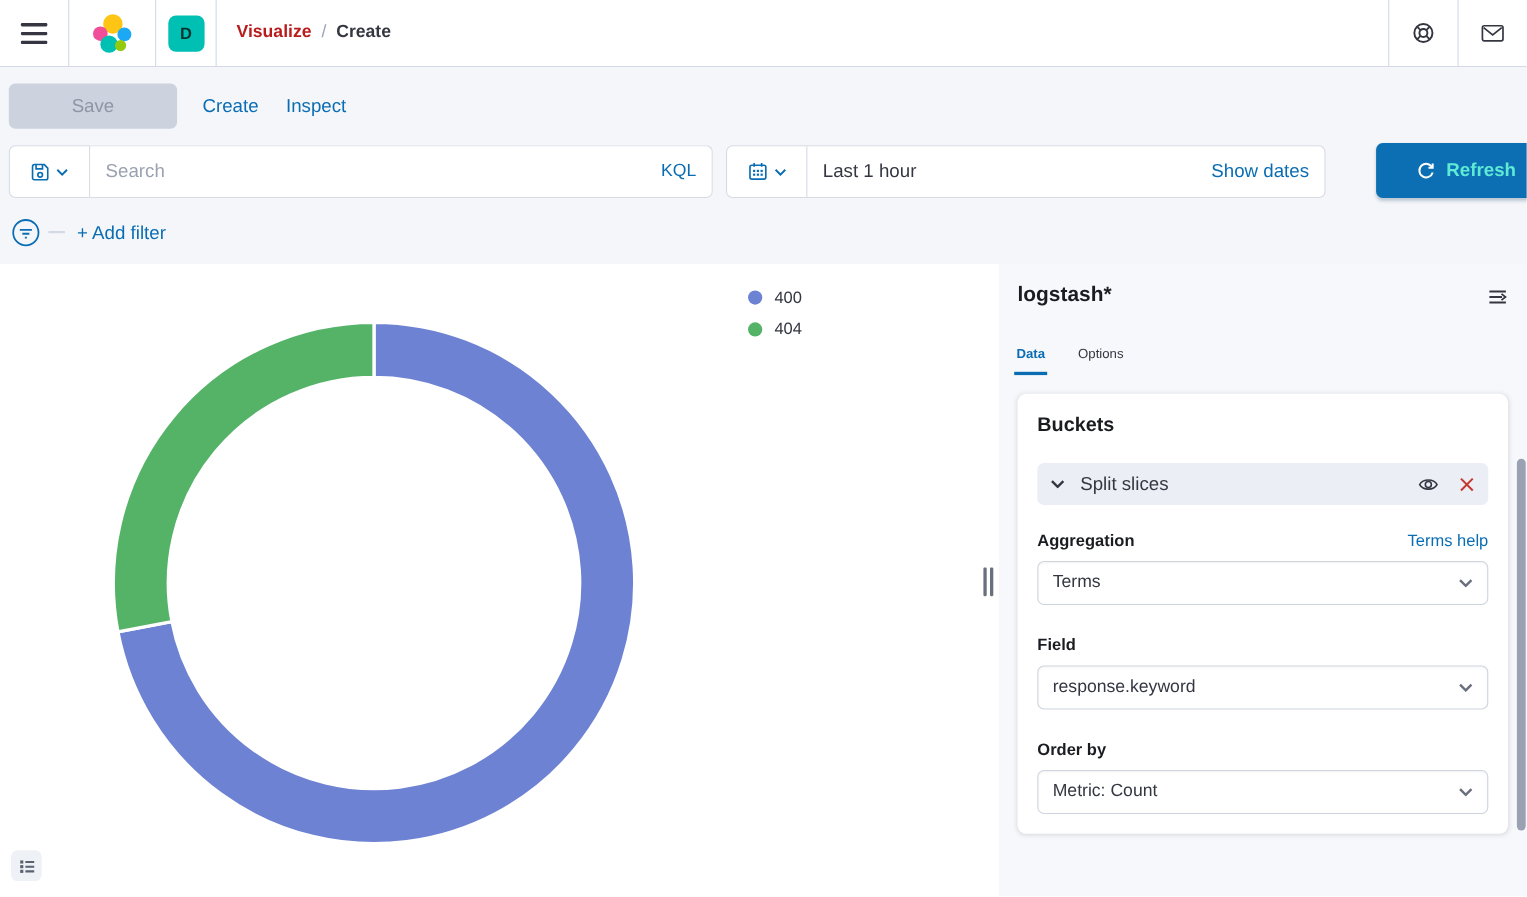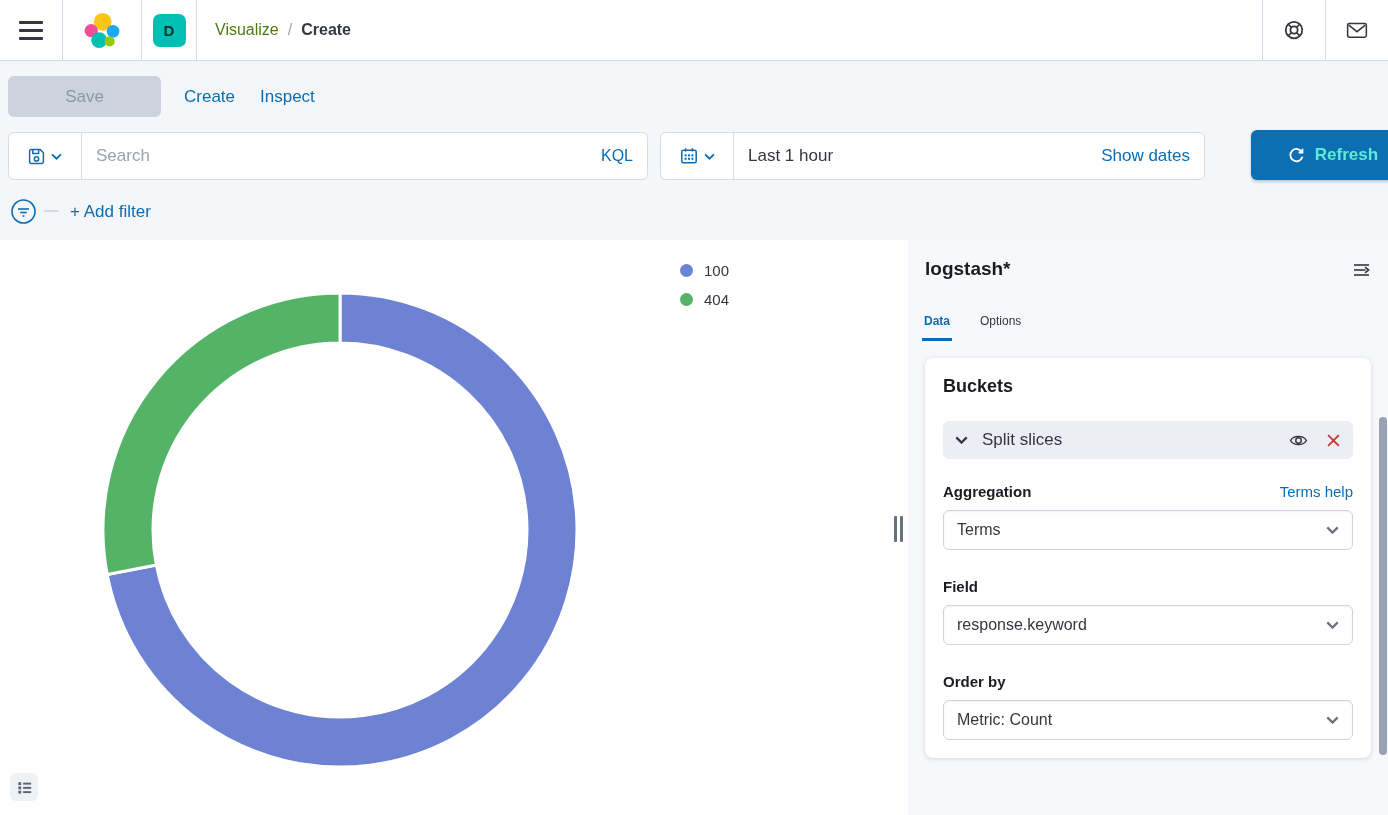--- a/index.html
+++ b/index.html
@@ -12,21 +12,21 @@
          border-bottom:1px solid #d3dae6; display:flex; align-items:stretch; }
   .hdr-sec { display:flex; align-items:center; justify-content:center; }
   .hdr-div { width:1px; background:#d3dae6; height:100%; }
   .menu-btn { width:62px; cursor:pointer; flex-direction:column; gap:5px; }
   .menu-btn span { display:block; width:24px; height:3px; background:#343741; border-radius:1px; }
   .logo-sec { width:78px; }
   .space-sec { width:54px; }
   .space-badge { width:33px; height:33px; border-radius:7px; background:#00bfb3; color:#00352f;
                  font-weight:bold; font-size:15px; display:flex; align-items:center; justify-content:center; cursor:pointer; }
   .crumbs { display:flex; align-items:center; padding-left:18px; font-size:16px; gap:9px; }
-  .crumb-link { color:#4d7c0f; cursor:pointer; }
+  .crumb-link { color:#b91c1c; cursor:pointer;font-weight:bold; }
   .crumb-sep { color:#9aa4b5; }
   .crumb-cur { color:#343741; font-weight:600; }
   .hdr-spacer { flex:1; }
   .hdr-icon-btn { width:62px; cursor:pointer; }
 
   
   .band { position:absolute; top:61px; left:0; width:1388px; height:179px; background:#f4f6f9; }
   .save-btn { position:absolute; left:8px; top:15px; width:153px; height:41px; border-radius:6px;
               background:#ccd3df; color:#8e96a6; font-size:17px; font-weight:500; border:none;
               display:flex; align-items:center; justify-content:center; }
@@ -235,21 +235,21 @@
     <svg class="donut-svg" width="480" height="480" viewBox="0 0 480 480">
       <g id="donut-slices">
           <path d="M240 3 A237 237 0 1 1 7.197921577300832 284.40937155681695 L56.312284113735245 275.0403058275307 A187 187 0 1 0 240 53 Z" fill="#6d82d2" stroke="#ffffff" stroke-width="3"></path>
           <path d="M7.197921577300832 284.40937155681695 A237 237 0 0 1 239.99999999999994 3 L239.99999999999994 53 A187 187 0 0 0 56.312284113735245 275.0403058275307 Z" fill="#55b368" stroke="#ffffff" stroke-width="3"></path>
         </g>
     </svg>
 
     <div class="legend" id="chart-legend">
         <div class="legend-row">
           <span class="legend-dot" style="background: rgb(109, 130, 210);"></span>
-          <span class="legend-label">100</span>
+          <span class="legend-label">400</span>
         </div>
         <div class="legend-row">
           <span class="legend-dot" style="background: rgb(85, 179, 104);"></span>
           <span class="legend-label">404</span>
         </div>
       </div>
 
     <button class="legend-toggle">
       <svg width="17" height="17" viewBox="0 0 18 18">
         <g fill="#5a6270">

